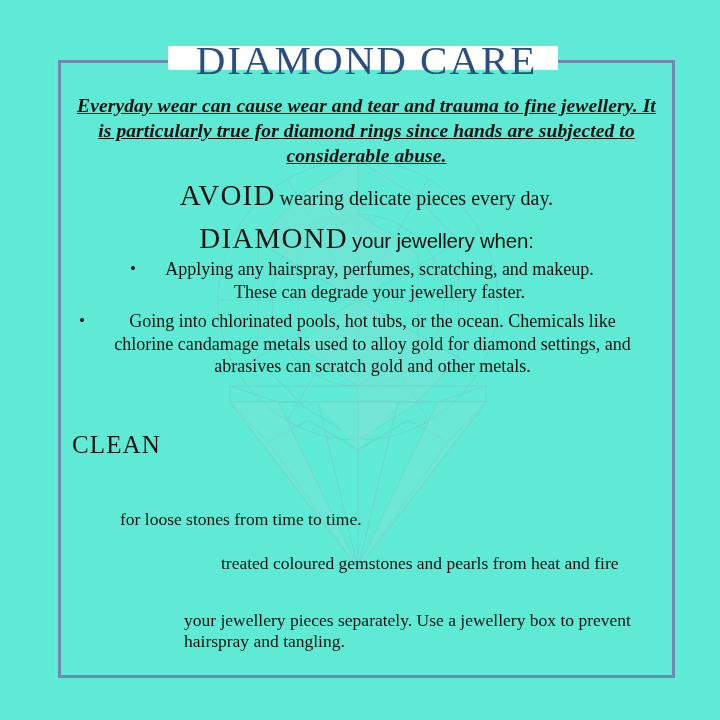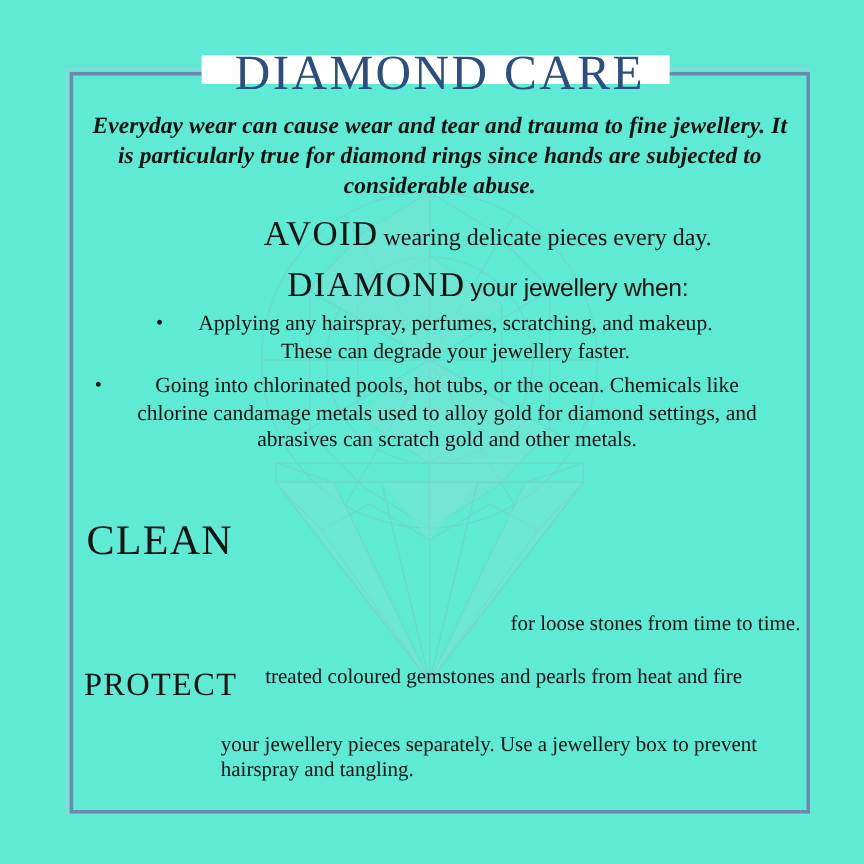--- a/index.html
+++ b/index.html
@@ -102,29 +102,29 @@
     top: 33px;
     width: 585px;
     text-align: center;
     font-family: "Liberation Serif", serif;
     font-style: italic;
     font-weight: bold;
     font-size: 19.5px;
     line-height: 25px;
     color: #111111;
     letter-spacing: 0.1px;
+    text-decoration: underline;
   }
 
   
   .headline-row {
     position: absolute;
     width: 617px;
     text-align: center;
     white-space: nowrap;
-    padding-left: 40px;
   }
   .kw-display {
     font-family: "Liberation Serif", serif;
     font-weight: normal;
     letter-spacing: 1.2px;
     color: #141414;
   }
   #row-avoid { top: 119px; }
   #row-avoid .kw-display { font-size: 29px; }
   #row-avoid .kw-body {
@@ -188,26 +188,26 @@
     font-size: 17.5px;
     line-height: 21px;
     color: #111111;
   }
 
   #sec-keep     { top: 316px; }
   #sec-keep .kw     { left: 18px;  font-size: 27px; top: 2px; }
   #sec-keep .sec-body   { margin-left: 112px; }
 
   #sec-clean    { top: 369px; }
-  #sec-clean .kw    { left: 6px;   font-size: 35px; top: 2px; }
+  #sec-clean .kw    { left: 6px;   font-size: 25px; top: 2px; }
   #sec-clean .sec-body  { margin-left: 122px; }
 
   #sec-check    { top: 443px; }
   #sec-check .kw    { left: 4px;   font-size: 27px; top: 1px; }
-  #sec-check .sec-body  { margin-left: 69px; padding-top: 6px; text-align: right; }
+  #sec-check .sec-body  { margin-left: 54px; padding-top: 6px; }
 
   #sec-protect  { top: 493px; }
   #sec-protect .kw  { left: 4px;   font-size: 27px; top: 2px; }
   #sec-protect .sec-body{ margin-left: 155px; }
 
   #sec-store    { top: 550px; }
   #sec-store .kw    { left: 6px;   font-size: 27px; top: 2px; }
   #sec-store .sec-body  { margin-left: 118px; }
 </style>
 </head>
@@ -293,21 +293,20 @@
 
     <div class="section" id="sec-clean">
       <span class="kw">CLEAN</span>
     </div>
 
     <div class="section" id="sec-check">
       <div class="sec-body">for loose stones from time to time.</div>
     </div>
 
     <div class="section" id="sec-protect">
-      <span class="kw">PROTECT</span>
       <div class="sec-body">treated coloured gemstones and pearls from heat and fire</div>
     </div>
 
     <div class="section" id="sec-store">
       <div class="sec-body">your jewellery pieces separately. Use a jewellery box to prevent hairspray and tangling.</div>
     </div>
 
   </div>
 </div>
 

